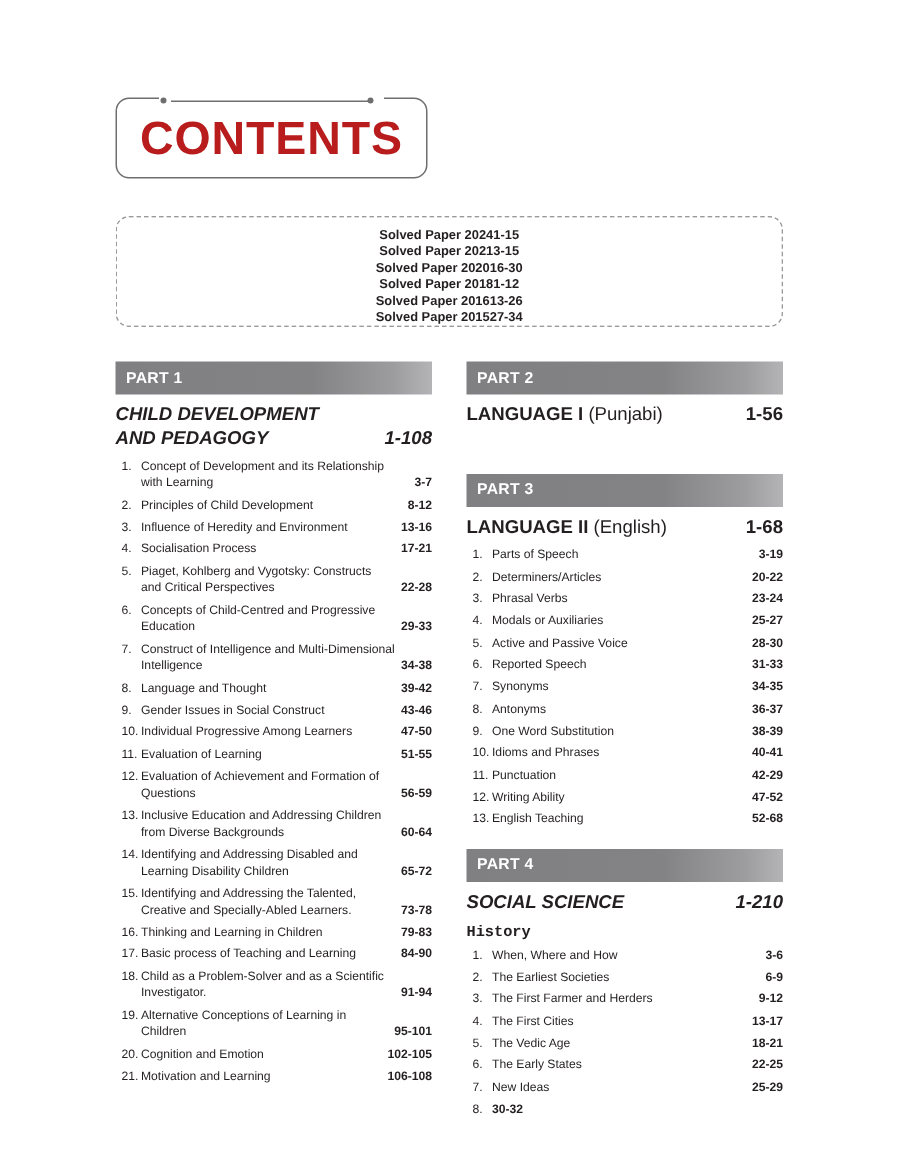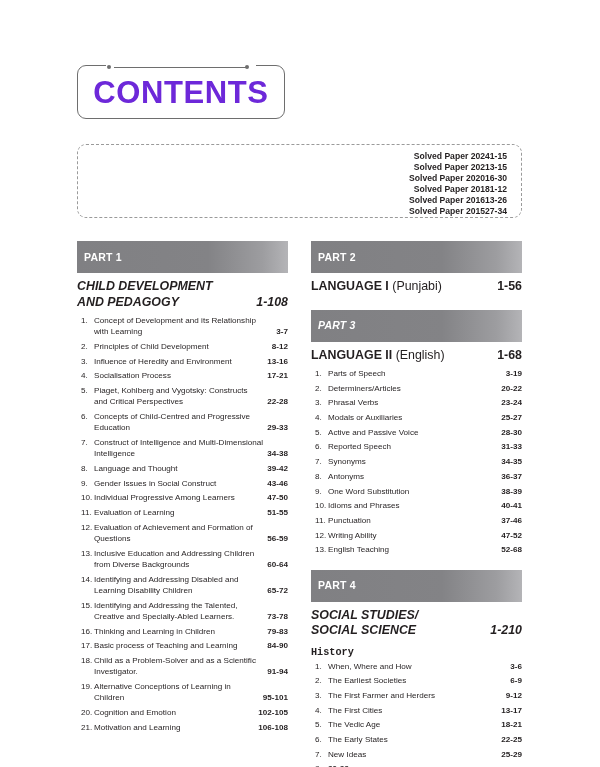--- a/index.html
+++ b/index.html
@@ -30,21 +30,21 @@
   .contents-plate .title {
     position: absolute;
     left: 0;
     right: 0;
     top: 50%;
     transform: translateY(-50%);
     text-align: center;
     font-size: 31px;
     font-weight: bold;
     letter-spacing: 0.6px;
-    color: #6d28d9;
+    color: #b91c1c;
     line-height: 1;
   }
   
   .plate-gap {
     position: absolute;
     left: 28px;
     top: -3px;
     width: 150px;
     height: 6px;
     background: #ffffff;
@@ -75,39 +75,39 @@
     top: 144px;
     width: 445px;
     height: 74px;
     border: 1.3px dashed #9a9a9a;
     border-radius: 9px;
     box-sizing: border-box;
     padding: 6px 14px 0 14px;
   }
   .paper-row {
     display: flex;
-    justify-content: flex-end;
+    justify-content: center;
     align-items: baseline;
     font-size: 8.6px;
     font-weight: bold;
     line-height: 10.9px;
     color: #231f20;
   }
 
   
   .col {
     position: absolute;
     top: 241px;
   }
   .col-left  { left: 77px;  width: 211px; }
   .col-right { left: 311px; width: 211px; }
 
   
   .part-bar {
-    height: 32px;
+    height: 22px;
     background: linear-gradient(to right, #808083 0%, #838386 62%, #9d9da0 88%, #b4b4b7 100%);
     display: flex;
     align-items: center;
     margin-bottom: 6px;
   }
   .part-bar .part-label {
     color: #ffffff;
     font-size: 10.5px;
     font-weight: bold;
     letter-spacing: 0.2px;
@@ -349,21 +349,21 @@
 <div class="col col-right">
 
   <div class="part-bar">
     <span class="part-label">PART 2</span>
   </div>
   <div class="sec-head">
     <span class="sec-title"><span>LANGUAGE I</span> <span class="light">(Punjabi)</span></span>
     <span class="sec-pages">1-56</span>
   </div>
 
-  <div class="part-bar" style="margin-top:15px;font-style:italic;">
+  <div class="part-bar" style="margin-top:31px;">
     <span class="part-label">PART 3</span>
   </div>
   <div class="sec-head">
     <span class="sec-title"><span>LANGUAGE II</span> <span class="light">(English)</span></span>
     <span class="sec-pages">1-68</span>
   </div>
 
   <ol class="toc-list">
     <li class="toc-item">
       <span class="toc-num">1.</span>
@@ -411,39 +411,38 @@
       <span class="toc-pages">38-39</span>
     </li>
     <li class="toc-item">
       <span class="toc-num">10.</span>
       <span class="toc-text">Idioms and Phrases</span>
       <span class="toc-pages">40-41</span>
     </li>
     <li class="toc-item">
       <span class="toc-num">11.</span>
       <span class="toc-text">Punctuation</span>
-      <span class="toc-pages">37-46</span>
+      <span class="toc-pages">42-29</span>
     </li>
     <li class="toc-item">
       <span class="toc-num">12.</span>
       <span class="toc-text">Writing Ability</span>
       <span class="toc-pages">47-52</span>
     </li>
     <li class="toc-item gap-after">
       <span class="toc-num">13.</span>
       <span class="toc-text">English Teaching</span>
       <span class="toc-pages">52-68</span>
     </li>
   </ol>
 
   <div class="part-bar">
     <span class="part-label">PART 4</span>
   </div>
   <div class="sec-head stacked">
-    <div>SOCIAL STUDIES/</div>
     <div class="line2">
       <span>SOCIAL SCIENCE</span>
       <span class="sec-pages">1-210</span>
     </div>
   </div>
 
   <div class="sub-head">History</div>
 
   <ol class="toc-list" style="margin-top:2px;">
     <li class="toc-item">

